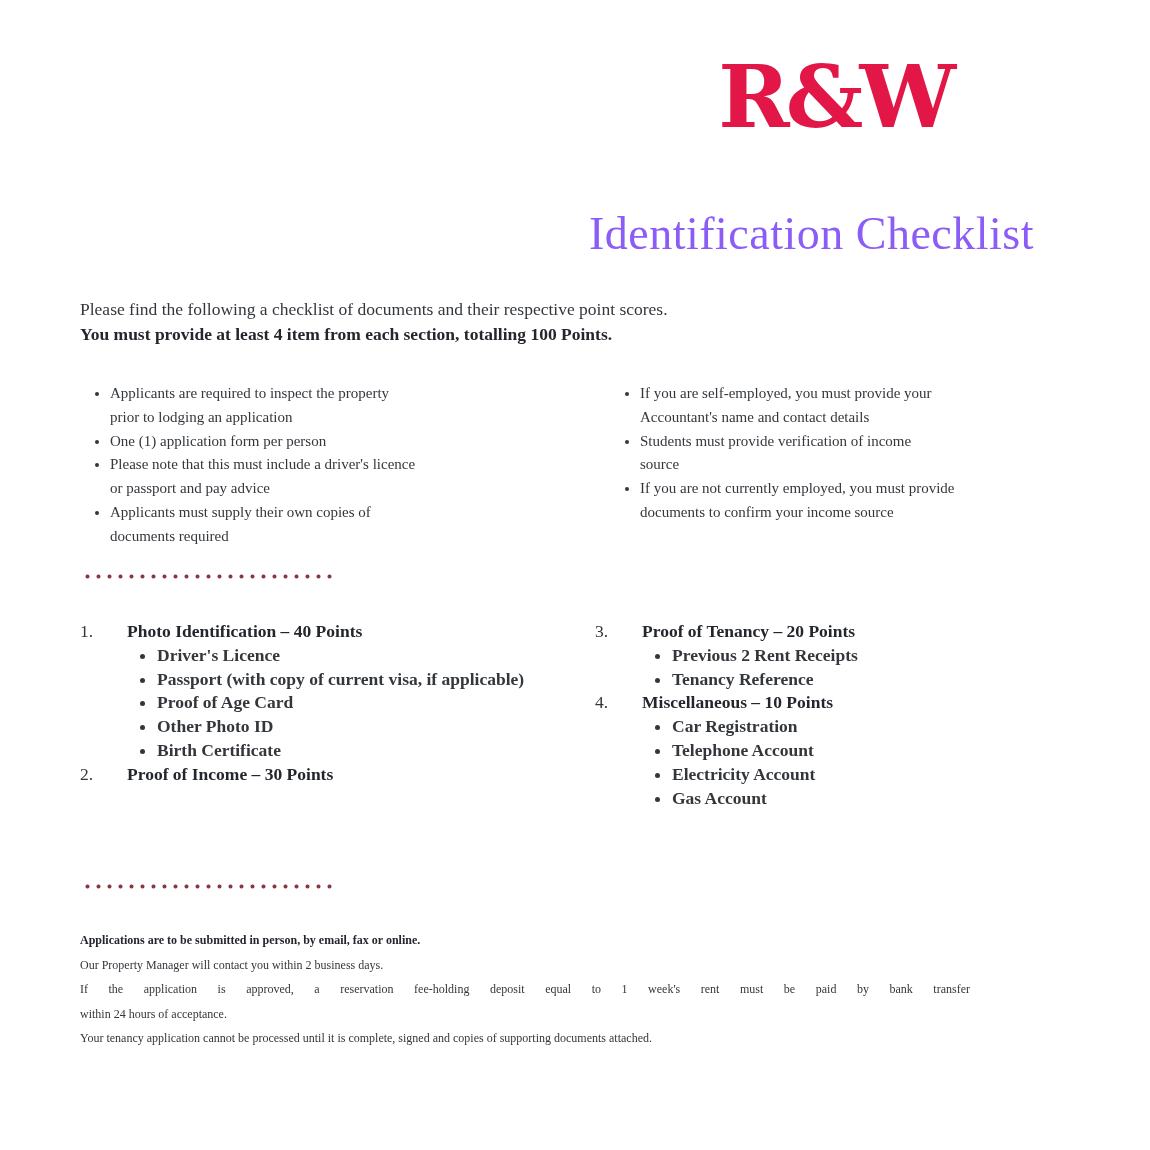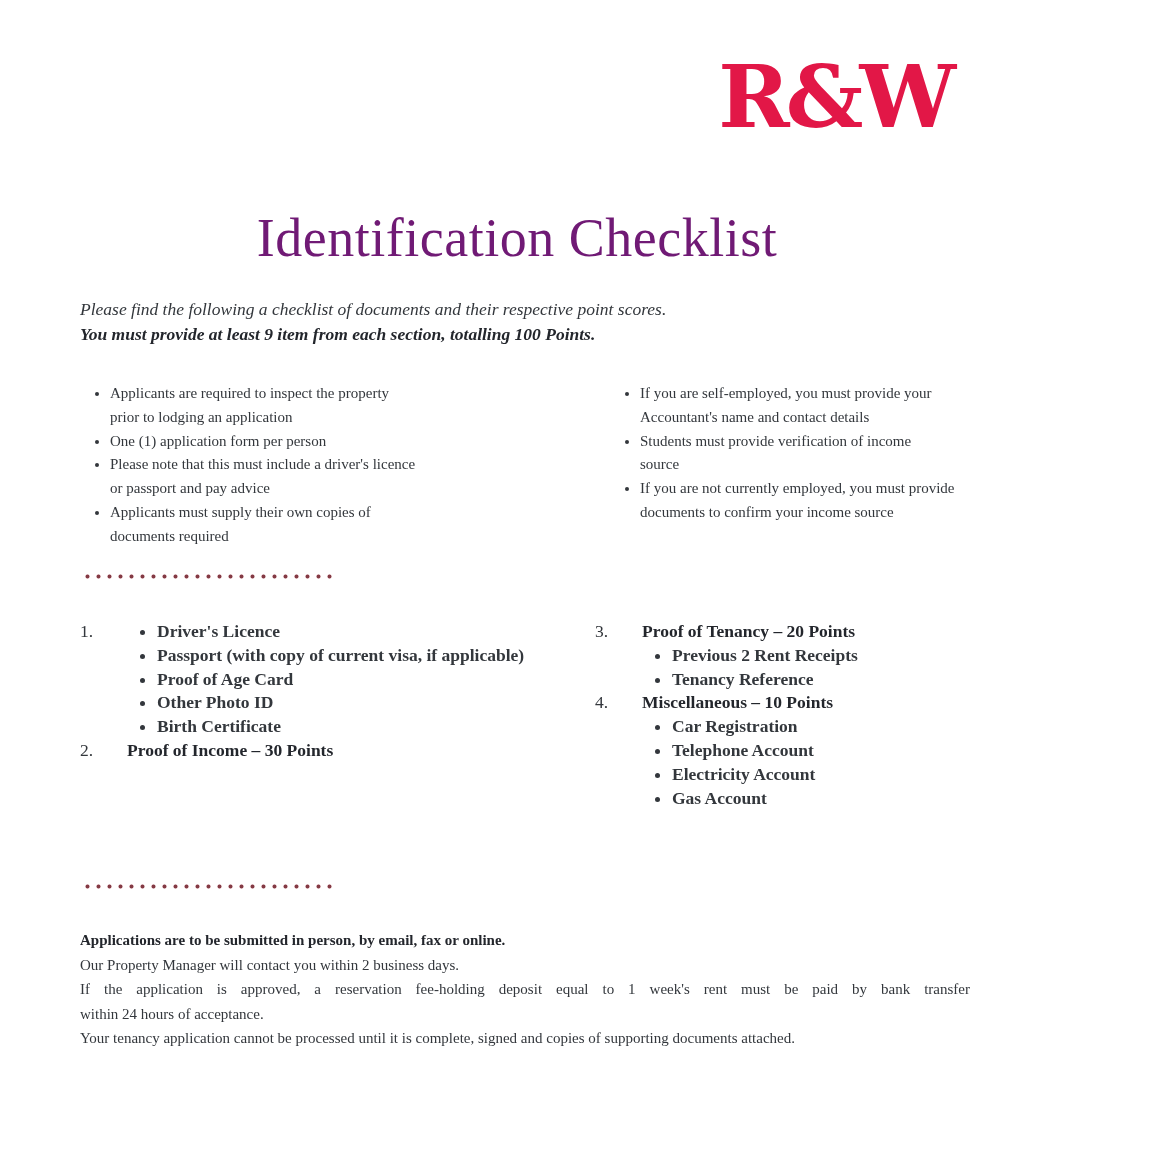--- a/index.html
+++ b/index.html
@@ -25,36 +25,35 @@
     letter-spacing: -4px;
     color: #e21747;
   }
 
   
   .title {
     position: absolute;
     top: 206px;
     left: 0;
     width: 100%;
-    text-align: center;
-    font-size: 54px;
+    text-align: right;
+    font-size: 46px;
     line-height: 1.2;
-    color: #701a75;
+    color: #8b5cf6;
     letter-spacing: 0.5px;
   }
 
   
   .intro {
     position: absolute;
     top: 297px;
     left: 80px;
     right: 78px;
     font-size: 17.5px;
     line-height: 25px;
-    font-style: italic;
   }
   .intro p { margin: 0; }
   .intro .bold { font-weight: bold; color: #23262c; }
 
   
   .notes {
     position: absolute;
     top: 382px;
     left: 80px;
     right: 78px;
@@ -111,39 +110,39 @@
     font-weight: bold;
   }
   .section li { white-space: pre-line; }
 
   
   .footer {
     position: absolute;
     top: 928px;
     left: 80px;
     right: 64px;
-    font-size: 15px;
+    font-size: 12px;
     line-height: 24.6px;
   }
   .footer p { margin: 0; }
   .footer .bold { font-weight: bold; color: #23262c; }
   .footer .justify-last { text-align: justify; text-align-last: justify; }
 </style>
 </head>
 <body>
 
 <div class="page">
 
   <div class="logo">R&amp;W</div>
 
   <h1 class="title" style="margin:0; font-weight:normal;">Identification Checklist</h1>
 
   <div class="intro">
     <p>Please find the following a checklist of documents and their respective point scores.</p>
-    <p class="bold">You must provide at least 9 item from each section, totalling 100 Points.</p>
+    <p class="bold">You must provide at least 4 item from each section, totalling 100 Points.</p>
   </div>
 
   <div class="notes">
     <ul>
       <li>Applicants are required to inspect the property
 prior to lodging an application</li>
       <li>One (1) application form per person</li>
       <li>Please note that this must include a driver's licence
 or passport and pay advice</li>
       <li>Applicants must supply their own copies of
@@ -159,20 +158,21 @@
     </ul>
   </div>
 
   <div class="dotted-sep sep1"></div>
 
   <div class="sections">
     <div class="col-left">
       <div class="section">
         <span class="num">1.</span>
         <div class="sec-body">
+          <div class="sec-heading">Photo Identification – 40 Points</div>
           <ul>
             <li>Driver's Licence</li>
             <li>Passport (with copy of current visa, if applicable)</li>
             <li>Proof of Age Card</li>
             <li>Other Photo ID</li>
             <li>Birth Certificate</li>
           </ul>
         </div>
       </div>
       <div class="section">

